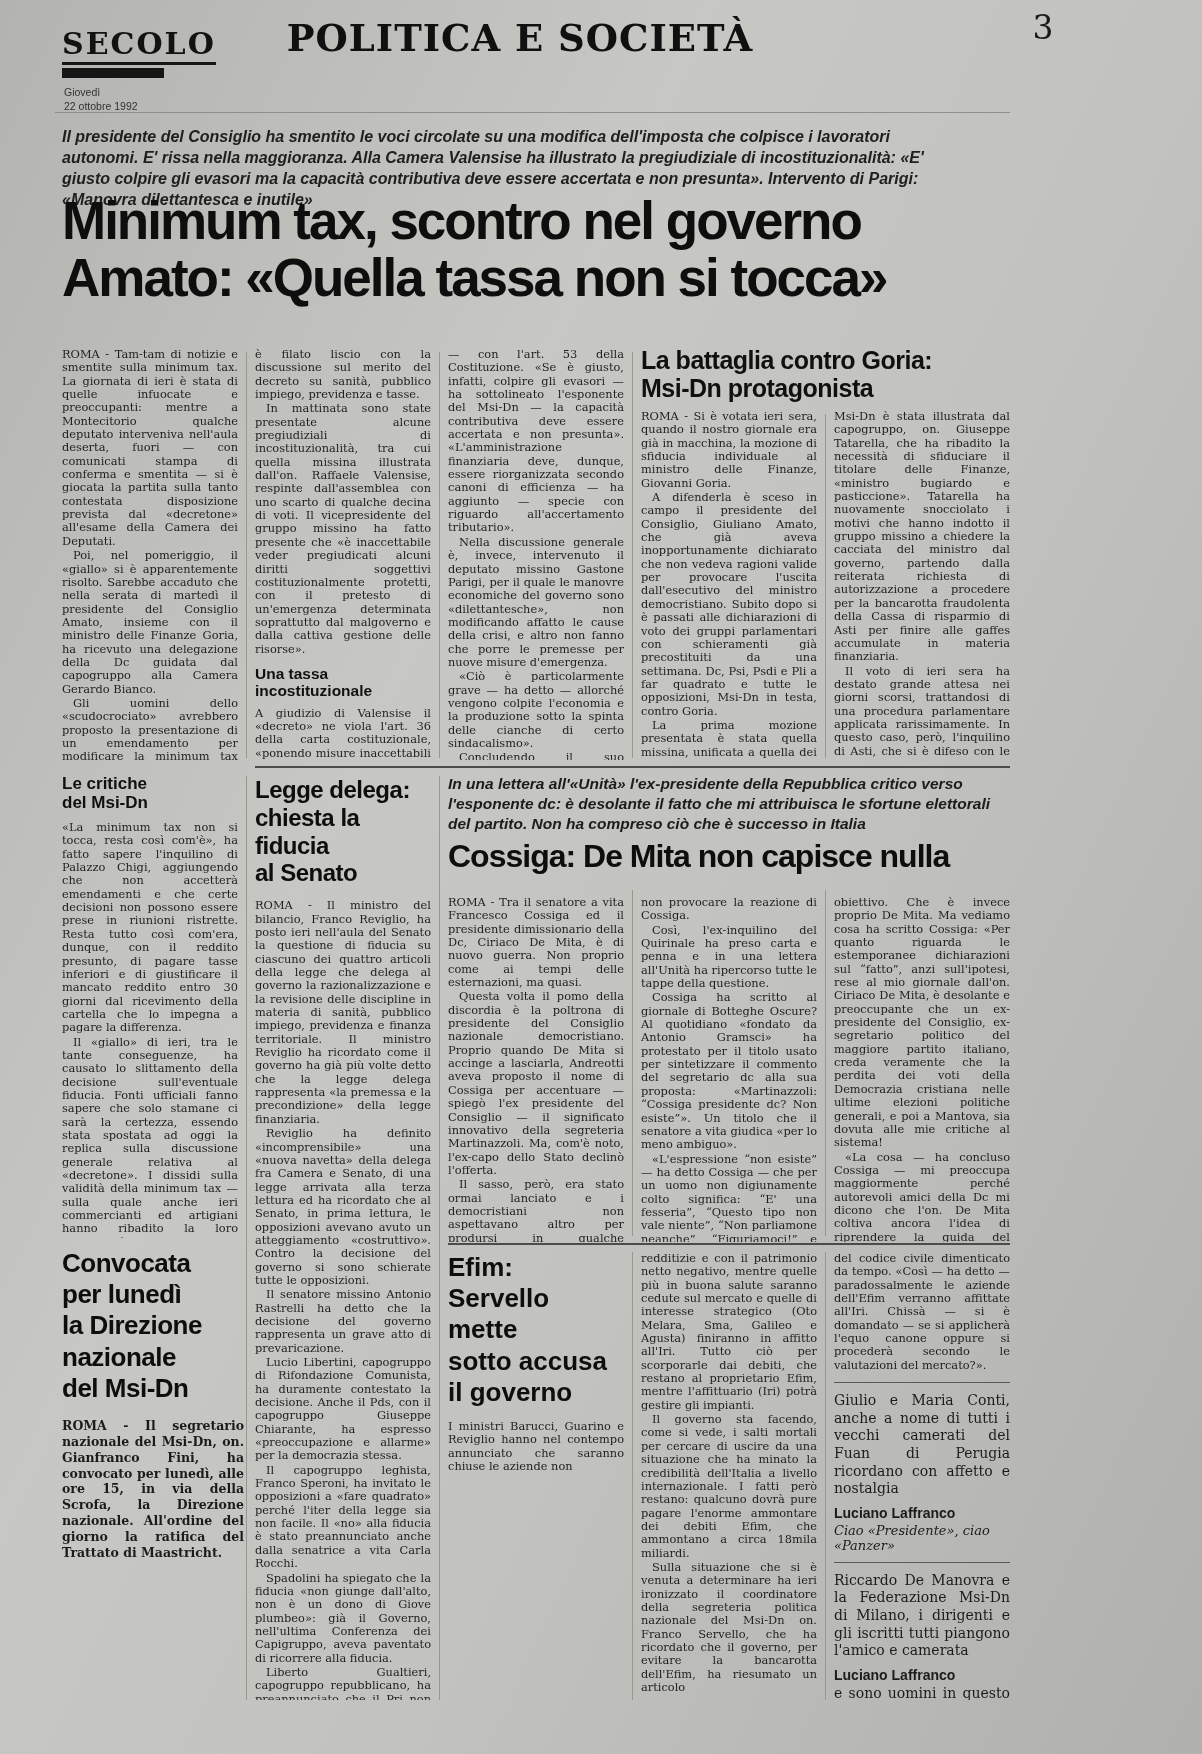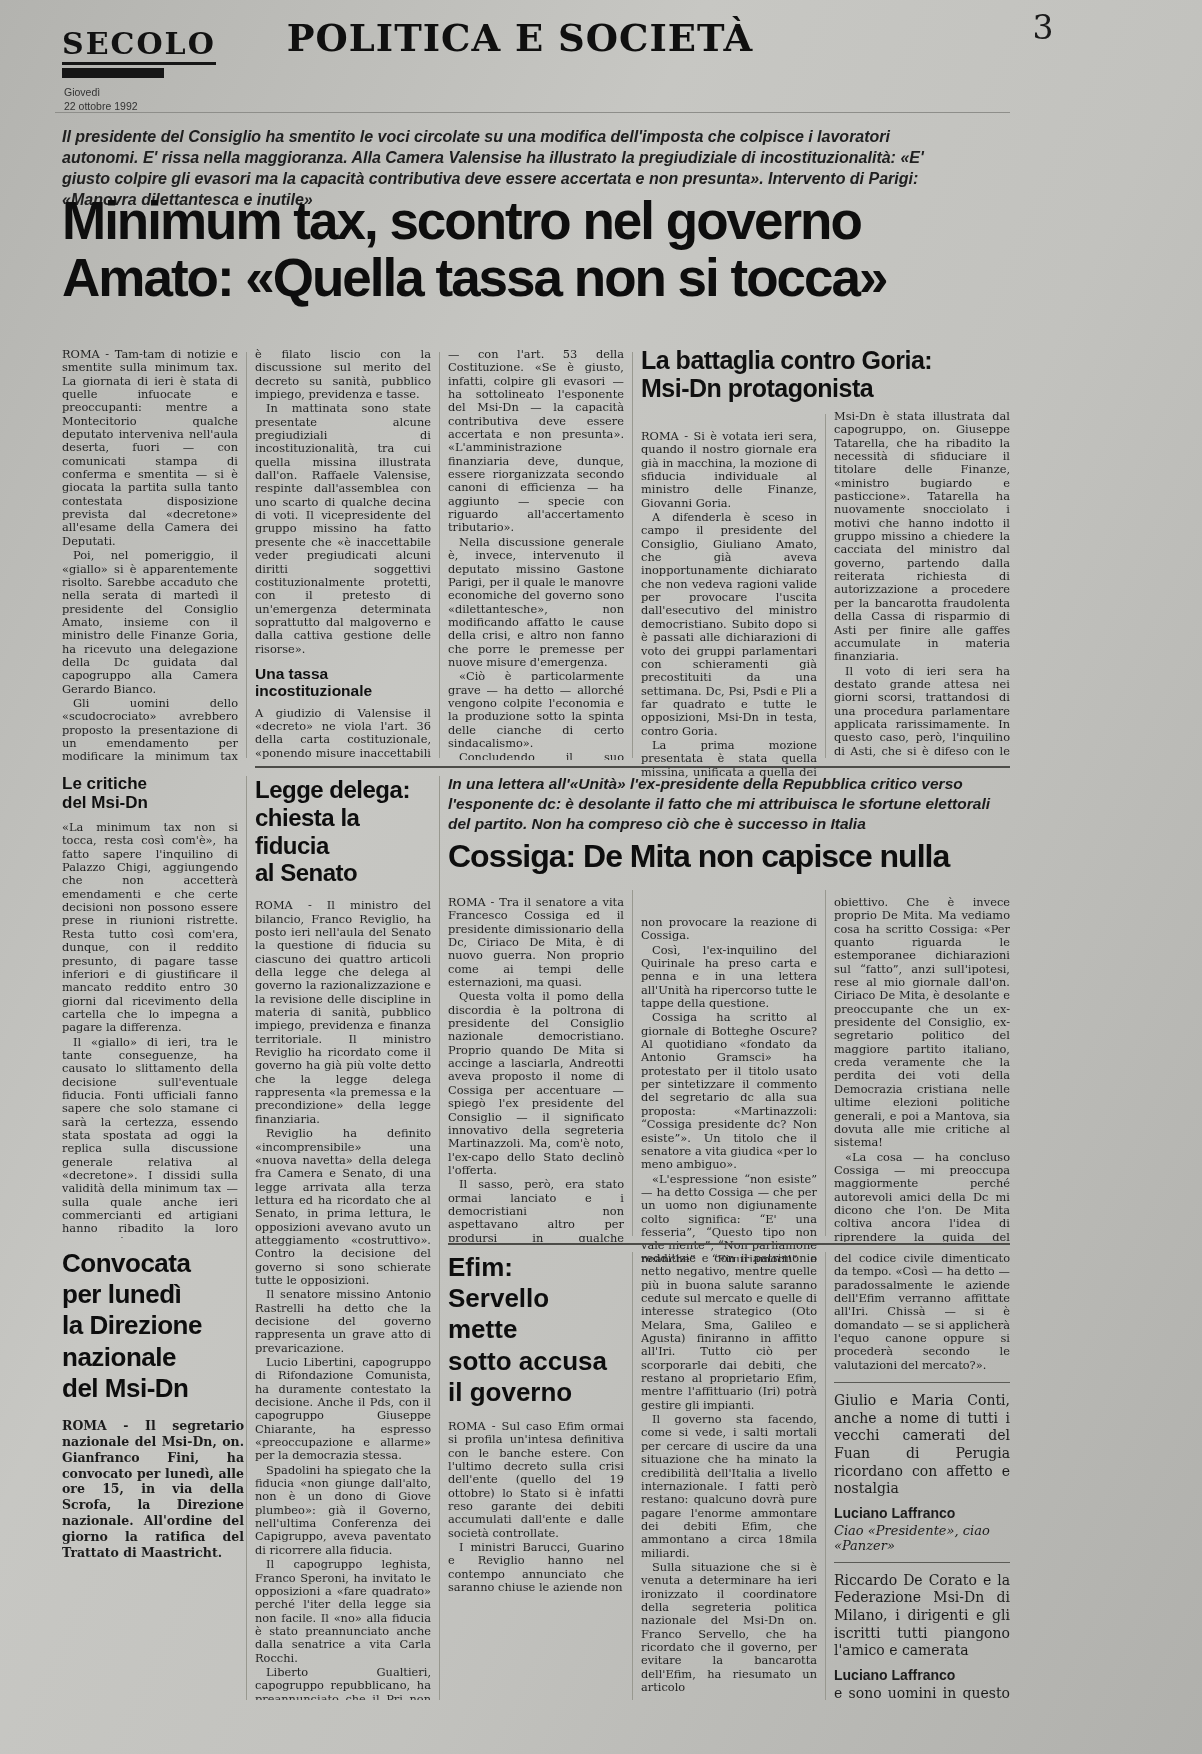--- a/index.html
+++ b/index.html
@@ -20,21 +20,21 @@
   .section-title { left:200px; top:16px; width:640px; text-align:center; font-family:"DejaVu Serif",serif; font-weight:bold; font-size:37px; letter-spacing:1px; color:#101010; }
   .page-number { left:1008px; top:8px; width:70px; text-align:center; font-family:"DejaVu Serif",serif; font-size:33px; color:#1a1a1a; }
   .header-rule { left:55px; top:112px; width:955px; height:1px; background:#8e8e8a; }
 
   
   .standfirst { left:62px; top:126px; width:884px; font-family:"Liberation Sans",sans-serif; font-style:italic; font-weight:bold; font-size:16px; line-height:1.32; color:#202020; }
   .headline { left:62px; top:192px; width:945px; font-family:"Liberation Sans",sans-serif; font-weight:bold; font-size:53px; line-height:1.08; letter-spacing:-2px; color:#0e0e0e; }
 
   
   .colw { width:176px; }
-  .c1 { left:62px; } .c2 { left:255px; } .c3 { left:448px; } .c4 { left:641px;margin-top:20px; } .c5 { left:834px; }
+  .c1 { left:62px; } .c2 { left:255px; } .c3 { left:448px; } .c4 { left:641px; } .c5 { left:834px; }
   .body-col { font-size:11.4px; line-height:1.17; text-align:justify; overflow:hidden; color:#1f1f1f; }
   .body-col p { margin:0 0 1px 0; text-indent:11px; }
   .body-col div[data-bind-list] p:first-child { text-indent:0; }
   .top-col { top:348px; height:412px; }
 
   .subhead { font-family:"Liberation Sans",sans-serif; font-weight:bold; font-size:15.5px; line-height:1.12; color:#111; margin:9px 0 7px 0; }
   .subhead p { text-indent:0 !important; margin:0; }
 
   .goria-head { left:641px; top:346px; width:369px; font-family:"Liberation Sans",sans-serif; font-weight:bold; font-size:25px; line-height:1.12; letter-spacing:-0.5px; color:#101010; }
   .goria-col { top:410px; height:350px; }
@@ -190,22 +190,22 @@
         <p>Legge delega:</p>
         <p>chiesta la</p>
         <p>fiducia</p>
         <p>al Senato</p>
       </div>
     <div data-bind-list="legge.body">
         <p>ROMA - Il ministro del bilancio, Franco Reviglio, ha posto ieri nell'aula del Senato la questione di fiducia su ciascuno dei quattro articoli della legge che delega al governo la razionalizzazione e la revisione delle discipline in materia di sanità, pubblico impiego, previdenza e finanza territoriale. Il ministro Reviglio ha ricordato come il governo ha già più volte detto che la legge delega rappresenta «la premessa e la precondizione» della legge finanziaria.</p>
         <p>Reviglio ha definito «incomprensibile» una «nuova navetta» della delega fra Camera e Senato, di una legge arrivata alla terza lettura ed ha ricordato che al Senato, in prima lettura, le opposizioni avevano avuto un atteggiamento «costruttivo». Contro la decisione del governo si sono schierate tutte le opposizioni.</p>
         <p>Il senatore missino Antonio Rastrelli ha detto che la decisione del governo rappresenta un grave atto di prevaricazione.</p>
         <p>Lucio Libertini, capogruppo di Rifondazione Comunista, ha duramente contestato la decisione. Anche il Pds, con il capogruppo Giuseppe Chiarante, ha espresso «preoccupazione e allarme» per la democrazia stessa.</p>
+        <p>Il capogruppo leghista, Franco Speroni, ha invitato le opposizioni a «fare quadrato» perché l'iter della legge sia non facile. Il «no» alla fiducia è stato preannunciato anche dalla senatrice a vita Carla Rocchi.</p>
         <p>Spadolini ha spiegato che la fiducia «non giunge dall'alto, non è un dono di Giove plumbeo»: già il Governo, nell'ultima Conferenza dei Capigruppo, aveva paventato di ricorrere alla fiducia.</p>
-        <p>Il capogruppo leghista, Franco Speroni, ha invitato le opposizioni a «fare quadrato» perché l'iter della legge sia non facile. Il «no» alla fiducia è stato preannunciato anche dalla senatrice a vita Carla Rocchi.</p>
         <p>Liberto Gualtieri, capogruppo repubblicano, ha preannunciato che il Pri non voterà la fiducia.</p>
       </div>
   </div>
 
   <div class="abs cossiga-intro" data-bind="cossiga.intro">In una lettera all'«Unità» l'ex-presidente della Repubblica critico verso l'esponente dc: è desolante il fatto che mi attribuisca le sfortune elettorali del partito. Non ha compreso ciò che è successo in Italia</div>
   <div class="abs cossiga-head" data-bind="cossiga.headline">Cossiga: De Mita non capisce nulla</div>
   <div class="abs body-col colw c3 cossiga-col">
     <div data-bind-list="cossiga.colA">
         <p>ROMA - Tra il senatore a vita Francesco Cossiga ed il presidente dimissionario della Dc, Ciriaco De Mita, è di nuovo guerra. Non proprio come ai tempi delle esternazioni, ma quasi.</p>
         <p>Questa volta il pomo della discordia è la poltrona di presidente del Consiglio nazionale democristiano. Proprio quando De Mita si accinge a lasciarla, Andreotti aveva proposto il nome di Cossiga per accentuare — spiegò l'ex presidente del Consiglio — il significato innovativo della segreteria Martinazzoli. Ma, com'è noto, l'ex-capo dello Stato declinò l'offerta.</p>
@@ -236,21 +236,20 @@
 
   <div class="abs body-col efim">
     <div class="efim-head" data-bind-list="efim.headline_lines">
         <p>Efim:</p>
         <p>Servello</p>
         <p>mette</p>
         <p>sotto accusa</p>
         <p>il governo</p>
       </div>
     <div data-bind-list="efim.colA">
-        <p>ROMA - Sul caso Efim ormai si profila un'intesa definitiva con le banche estere. Con l'ultimo decreto sulla crisi dell'ente (quello del 19 ottobre) lo Stato si è infatti reso garante dei debiti accumulati dall'ente e dalle società controllate.</p>
         <p>I ministri Barucci, Guarino e Reviglio hanno nel contempo annunciato che saranno chiuse le aziende non</p>
       </div>
   </div>
   <div class="abs body-col efim-colB">
     <div data-bind-list="efim.colB">
         <p>redditizie e con il patrimonio netto negativo, mentre quelle più in buona salute saranno cedute sul mercato e quelle di interesse strategico (Oto Melara, Sma, Galileo e Agusta) finiranno in affitto all'Iri. Tutto ciò per scorporarle dai debiti, che restano al proprietario Efim, mentre l'affittuario (Iri) potrà gestire gli impianti.</p>
         <p>Il governo sta facendo, come si vede, i salti mortali per cercare di uscire da una situazione che ha minato la credibilità dell'Italia a livello internazionale. I fatti però restano: qualcuno dovrà pure pagare l'enorme ammontare dei debiti Efim, che ammontano a circa 18mila miliardi.</p>
         <p>Sulla situazione che si è venuta a determinare ha ieri ironizzato il coordinatore della segreteria politica nazionale del Msi-Dn on. Franco Servello, che ha ricordato che il governo, per evitare la bancarotta dell'Efim, ha riesumato un articolo</p>
       </div>
   </div>
@@ -259,21 +258,21 @@
     <div class="body-col">
       <div data-bind-list="efim.colC">
           <p>del codice civile dimenticato da tempo. «Così — ha detto — paradossalmente le aziende dell'Efim verranno affittate all'Iri. Chissà — si è domandato — se si applicherà l'equo canone oppure si procederà secondo le valutazioni del mercato?».</p>
         </div>
     </div>
     <div class="obit-rule"></div>
     <div class="obit-text" data-bind="obituaries.notice1">Giulio e Maria Conti, anche a nome di tutti i vecchi camerati del Fuan di Perugia ricordano con affetto e nostalgia</div>
     <div class="obit-name" data-bind="obituaries.name1">Luciano Laffranco</div>
     <div class="obit-dedication" data-bind="obituaries.dedication1">Ciao «Presidente», ciao «Panzer»</div>
     <div class="obit-rule"></div>
-    <div class="obit-text" data-bind="obituaries.notice2">Riccardo De Corato e la Federazione Msi-Dn di Milano, i dirigenti e gli iscritti tutti piangono l'amico e camerata</div>
+    <div class="obit-text" data-bind="obituaries.notice2">Riccardo De Manovra e la Federazione Msi-Dn di Milano, i dirigenti e gli iscritti tutti piangono l'amico e camerata</div>
     <div class="obit-name" data-bind="obituaries.name2">Luciano Laffranco</div>
     <div class="obit-text" data-bind="obituaries.dedication2">e sono uomini in questo triste momento a Grazia e a Pietro</div>
   </div>
 
   <div class="abs vr vr-bot1"></div>
   <div class="abs vr vr-bot2"></div>
 
 </div>
 
 </body></html>

